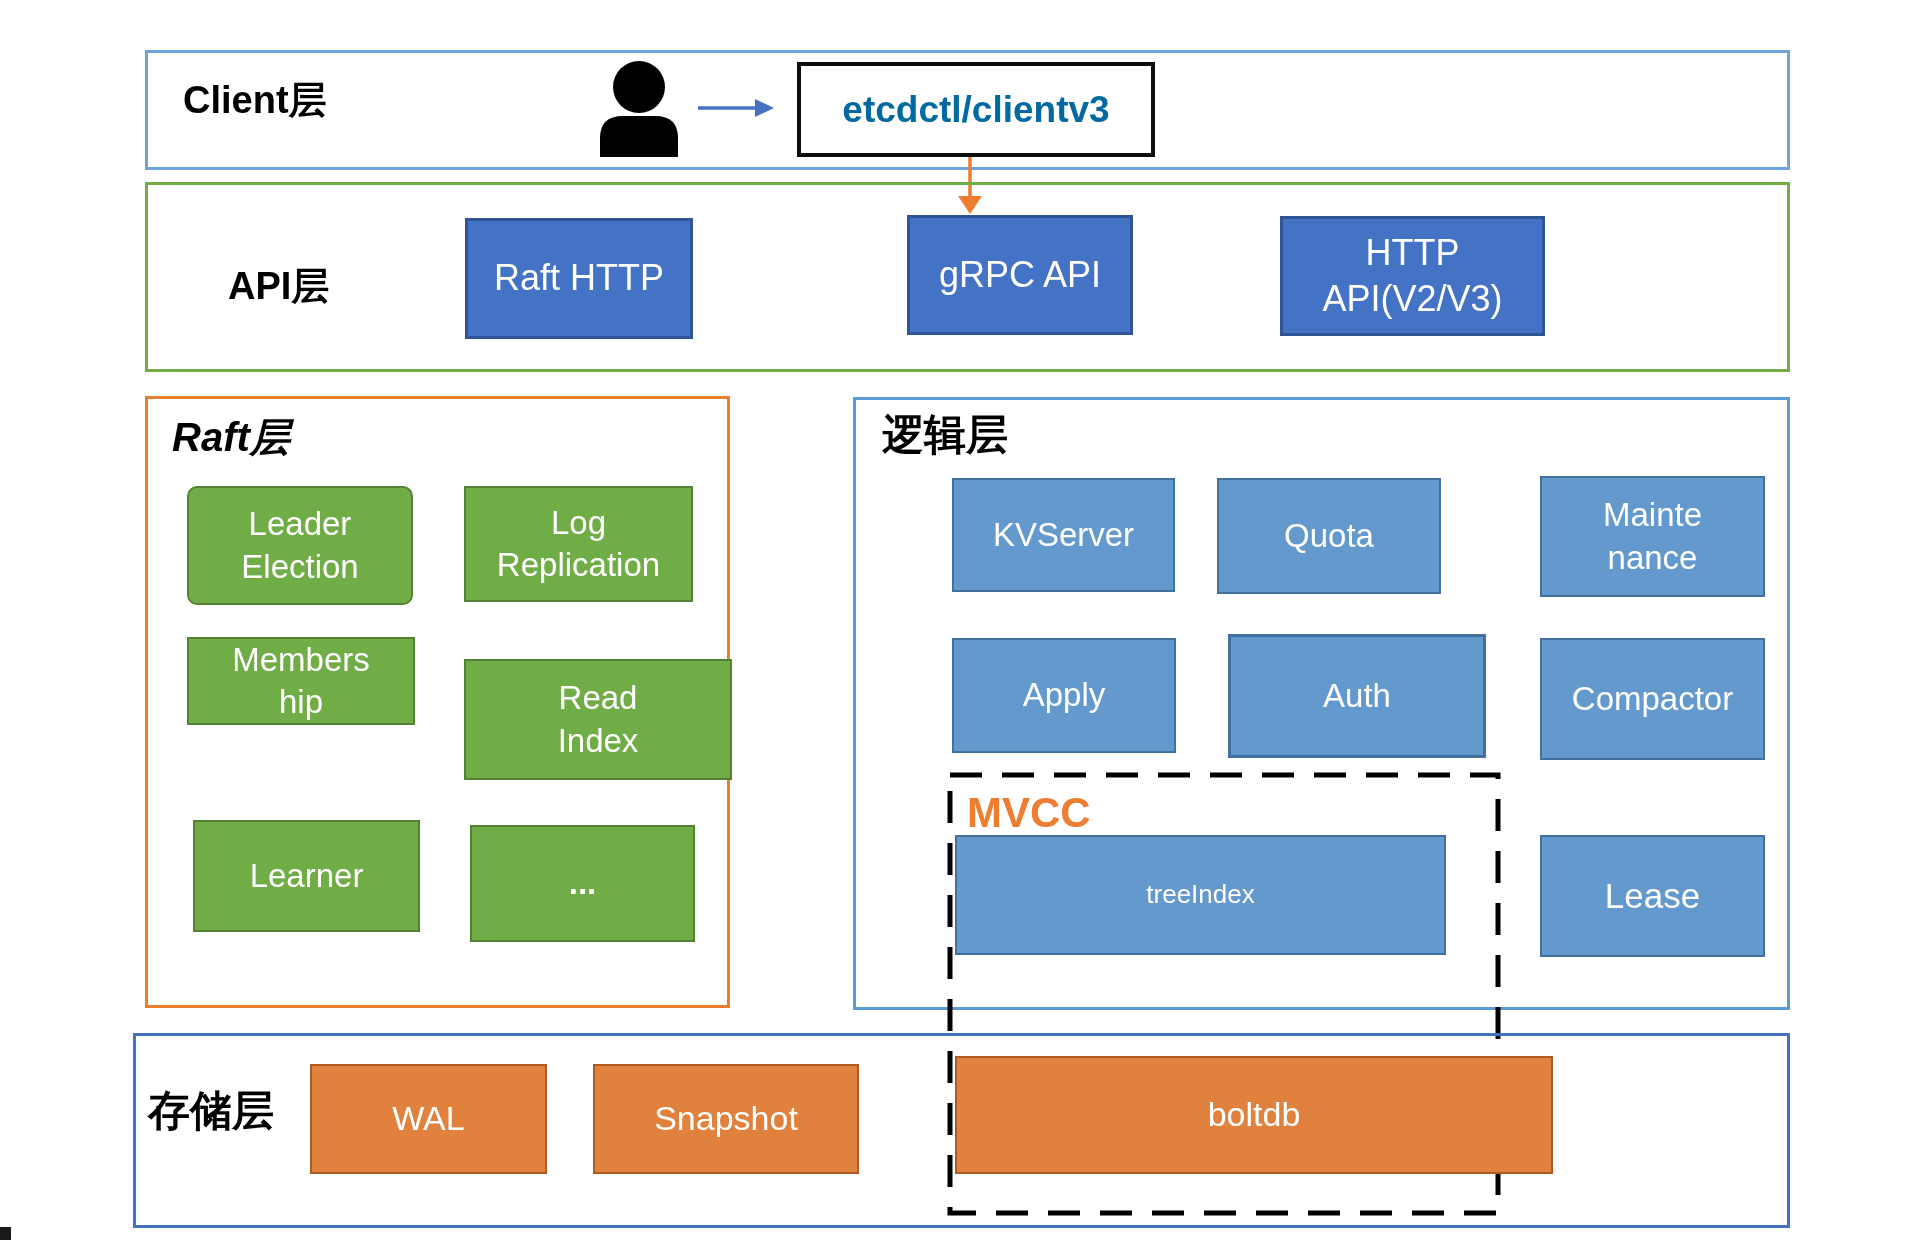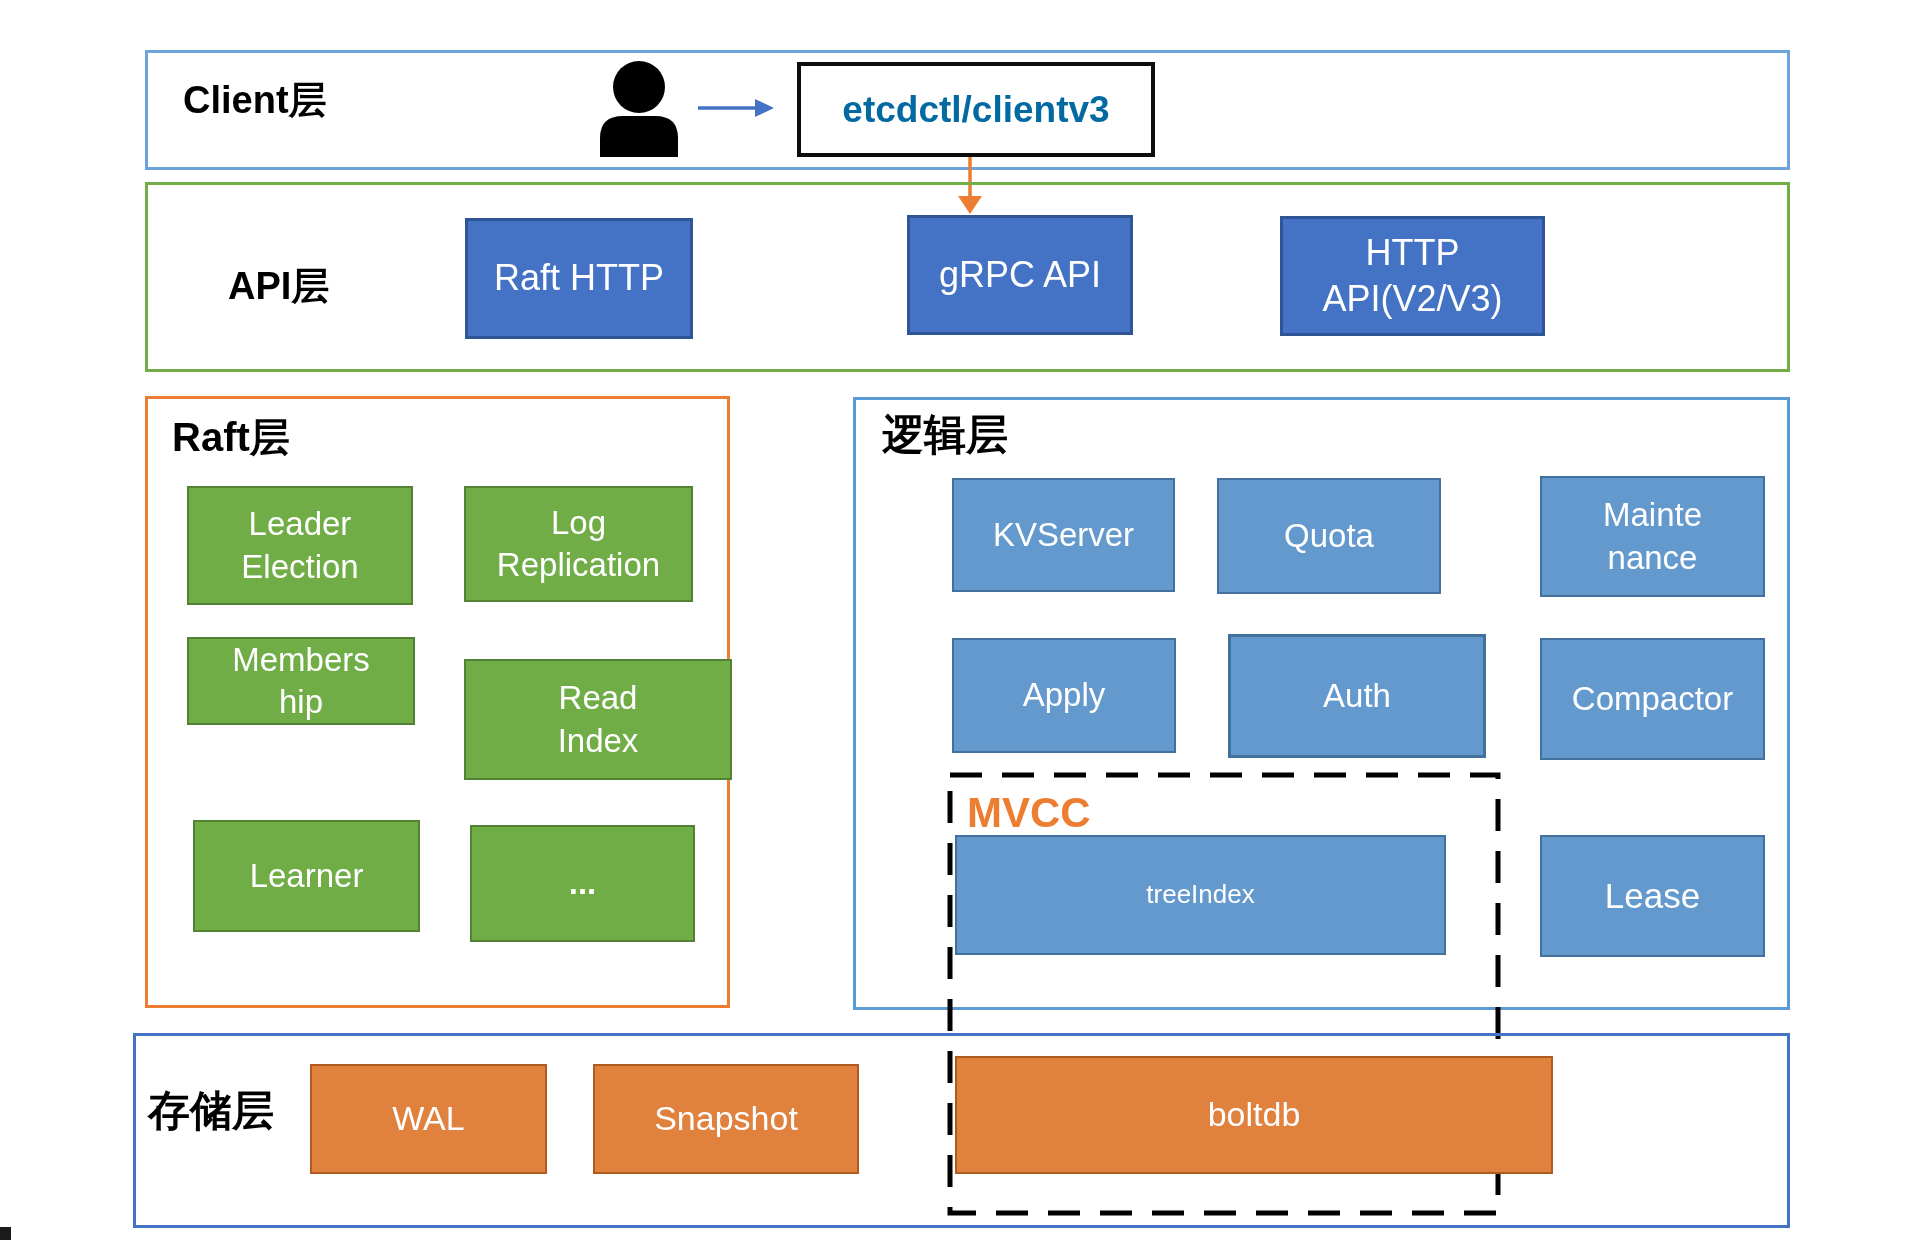--- a/index.html
+++ b/index.html
@@ -67,23 +67,23 @@
 
   <div class="layer" style="left:145px;top:182px;width:1645px;height:190px;border:3px solid var(--api-border);"></div>
   <div class="layer-label" style="left:228px;top:266px;font-size:38px;">API层</div>
 
   <div class="box api-box" style="left:465px;top:218px;width:228px;height:121px;">Raft HTTP</div>
   <div class="box api-box" style="left:907px;top:215px;width:226px;height:120px;">gRPC API</div>
   <div class="box api-box" style="left:1280px;top:216px;width:265px;height:120px;">HTTP
 API(V2/V3)</div>
 
   <div class="layer" style="left:145px;top:396px;width:585px;height:612px;border:3px solid var(--raft-border);"></div>
-  <div class="layer-label" style="left:172px;top:415px;">Raft层</div>
+  <div class="layer-label" style="left:172px;top:415px;font-style:italic;">Raft层</div>
 
-  <div class="box green-box" style="left:187px;top:486px;width:226px;height:119px;">Leader
+  <div class="box green-box" style="left:187px;top:486px;width:226px;height:119px;border-radius:10px;">Leader
 Election</div>
   <div class="box green-box" style="left:464px;top:486px;width:229px;height:116px;">Log
 Replication</div>
   <div class="box green-box" style="left:187px;top:612px;width:228px;height:88px;margin-top:25px;">Members
 hip</div>
   <div class="box green-box" style="left:464px;top:659px;width:268px;height:121px;">Read
 Index</div>
   <div class="box green-box" style="left:193px;top:820px;width:227px;height:112px;">Learner</div>
   <div class="box green-box" style="left:470px;top:825px;width:225px;height:117px;font-weight:700;">...</div>
 

